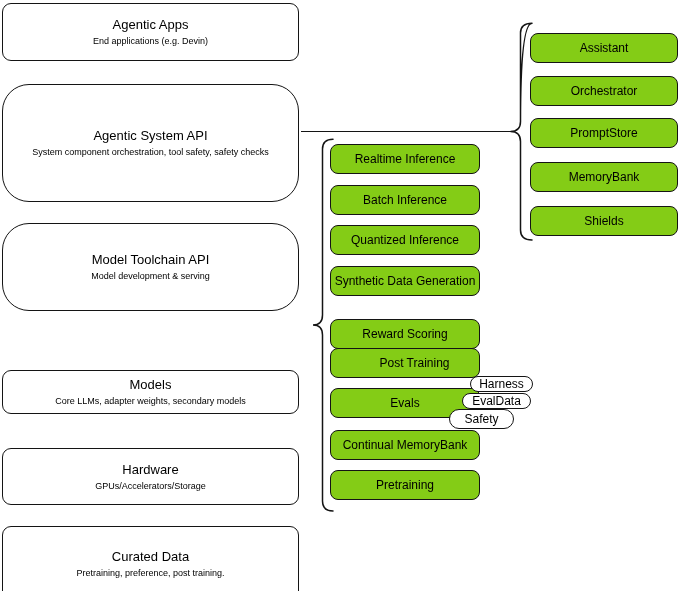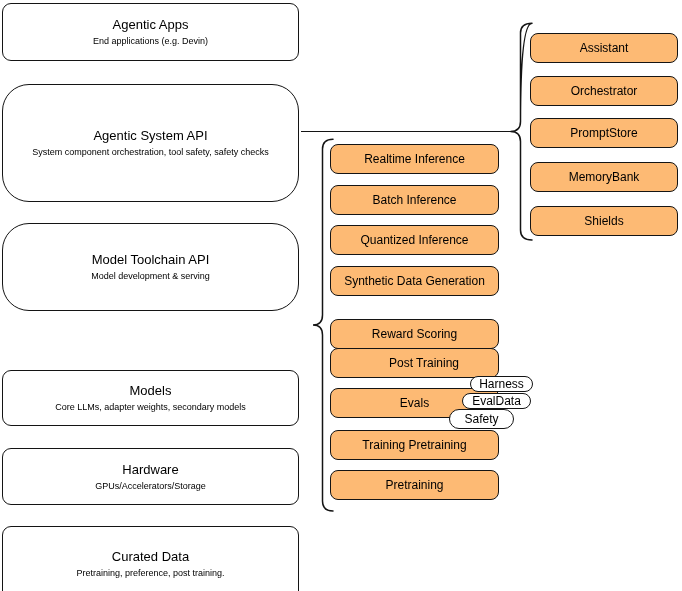--- a/index.html
+++ b/index.html
@@ -29,29 +29,29 @@
   }
   .panel .title { font-size: 13px; line-height: 15px; white-space: nowrap; }
   .panel .subtitle { font-size: 9px; line-height: 11px; white-space: nowrap; }
   .r-small { border-radius: 9px; }
   .r-big { border-radius: 27px; }
   
   .node {
     position: absolute;
     border: 1.5px solid #141414;
     border-radius: 8px;
-    background: #fdba74;
+    background: #84cc16;
     display: flex;
     align-items: center;
     justify-content: center;
     font-size: 12px;
     white-space: nowrap;
     z-index: 1;
   }
-  .mid { left: 330px; width: 169px; height: 30px; }
+  .mid { left: 330px; width: 150px; height: 30px; }
   .right { left: 530px; width: 148px; height: 30px; }
   
   .tag {
     position: absolute;
     border: 1.4px solid #141414;
     border-radius: 999px;
     background: #ffffff;
     display: flex;
     align-items: center;
     justify-content: center;
@@ -80,21 +80,21 @@
   <div class="panel r-big" style="top:84px; height:118px;">
     <div class="title">Agentic System API</div>
     <div class="subtitle">System component orchestration, tool safety, safety checks</div>
   </div>
 
   <div class="panel r-big" style="top:223px; height:88px;">
     <div class="title">Model Toolchain API</div>
     <div class="subtitle">Model development &amp; serving</div>
   </div>
 
-  <div class="panel r-small" style="top:370px; height:56px;text-align:center;">
+  <div class="panel r-small" style="top:370px; height:44px;text-align:center;">
     <div class="title">Models</div>
     <div class="subtitle">Core LLMs, adapter weights, secondary models</div>
   </div>
 
   <div class="panel r-small" style="top:448px; height:57px;">
     <div class="title">Hardware</div>
     <div class="subtitle">GPUs/Accelerators/Storage</div>
   </div>
 
   <div class="panel r-small" style="top:526px; height:76px;text-align:center;">
@@ -127,21 +127,21 @@
   <div class="node mid" style="top:319px;">
     <span>Reward Scoring</span>
   </div>
   <div class="node mid" style="top:348px;padding-left:19px;">
     <span>Post Training</span>
   </div>
   <div class="node mid" style="top:388px;">
     <span>Evals</span>
   </div>
   <div class="node mid" style="top:430px;">
-    <span>Training Pretraining</span>
+    <span>Continual MemoryBank</span>
   </div>
   <div class="node mid" style="top:470px;">
     <span>Pretraining</span>
   </div>
 
   <div class="tag" style="left:470px; top:376px; width:63px; height:16px;">
     <span>Harness</span>
   </div>
   <div class="tag" style="left:462px; top:393px; width:69px; height:16px;">
     <span>EvalData</span>

